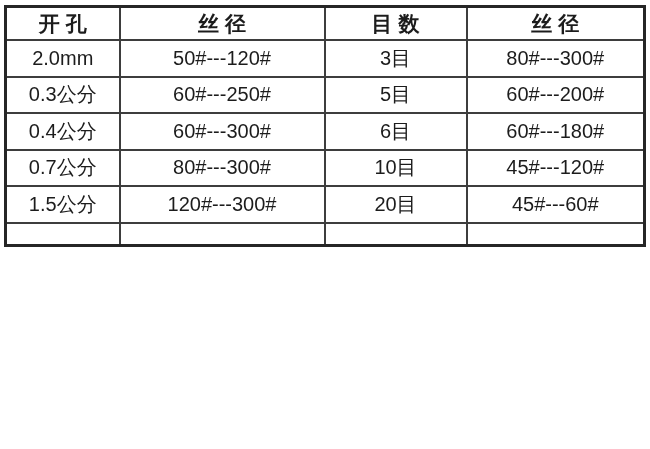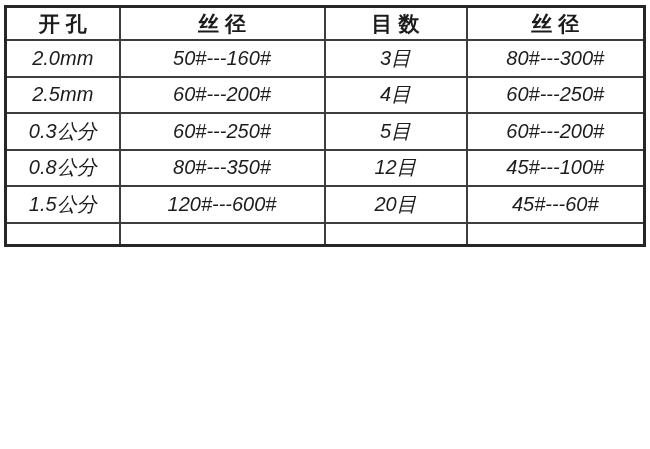--- a/index.html
+++ b/index.html
@@ -39,21 +39,20 @@
   }
   table.spec-table th {
     height: 31px;
     font-size: 21px;
     font-weight: 600;
   }
   table.spec-table td {
     height: 34.5px;
     font-size: 20px;
     font-weight: 400;
-    font-style: italic;
   }
   table.spec-table tr.partial-row td {
     height: 20px;
     border-bottom: none;
   }
   .col-open   { width: 114px; }
   .col-wire1  { width: 205px; }
   .col-mesh   { width: 142px; }
   .col-wire2  { width: 178px; }
   .watermark-smudge {
@@ -82,45 +81,45 @@
         <tr>
           <th>开 孔</th>
           <th>丝 径</th>
           <th>目 数</th>
           <th>丝 径</th>
         </tr>
       </thead>
     <tbody>
         <tr>
           <td>2.0mm</td>
-          <td>50#---160#</td>
+          <td>50#---120#</td>
           <td>3目</td>
           <td>80#---300#</td>
-        </tr>
-        <tr>
-          <td>2.5mm</td>
-          <td>60#---200#</td>
-          <td>4目</td>
-          <td>60#---250#</td>
         </tr>
         <tr>
           <td>0.3公分</td>
           <td>60#---250#</td>
           <td>5目</td>
           <td>60#---200#</td>
         </tr>
         <tr>
-          <td>0.8公分</td>
-          <td>80#---350#</td>
-          <td>12目</td>
-          <td>45#---100#</td>
+          <td>0.4公分</td>
+          <td>60#---300#</td>
+          <td>6目</td>
+          <td>60#---180#</td>
+        </tr>
+        <tr>
+          <td>0.7公分</td>
+          <td>80#---300#</td>
+          <td>10目</td>
+          <td>45#---120#</td>
         </tr>
         <tr>
           <td>1.5公分</td>
-          <td>120#---600#</td>
+          <td>120#---300#</td>
           <td>20目</td>
           <td>45#---60#</td>
         </tr>
         <tr class="partial-row">
           <td></td>
           <td></td>
           <td></td>
           <td></td>
         </tr>
       </tbody>

